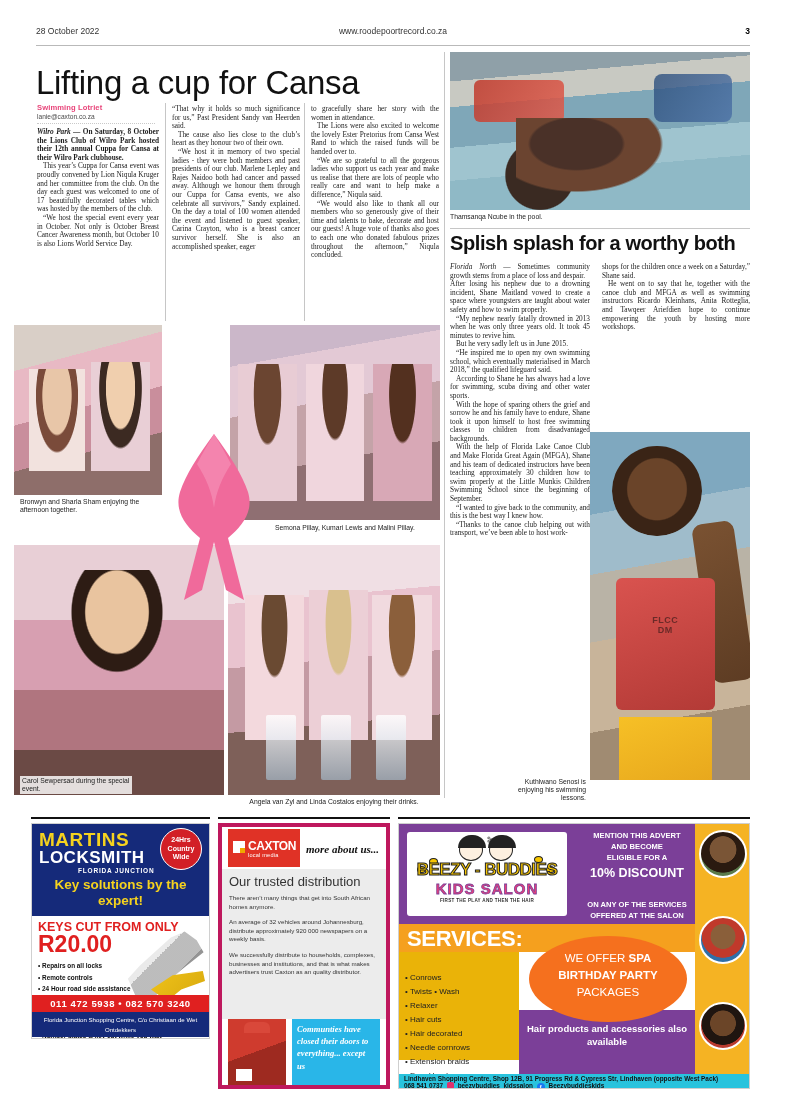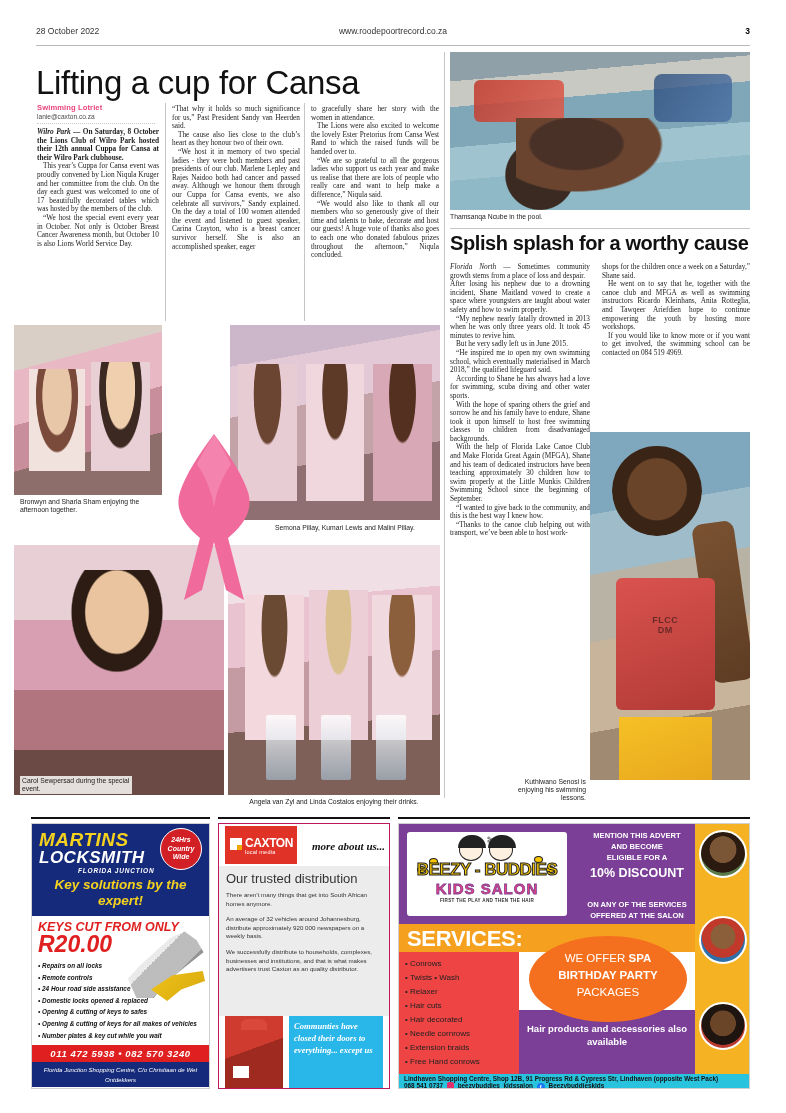--- a/index.html
+++ b/index.html
@@ -145,21 +145,21 @@
      background:linear-gradient(160deg,#f6c026,#e8a81d); }
   #photo-flcc .arm { position:absolute; right:4%; top:26%; width:26%; height:46%;
      background:linear-gradient(160deg,#7a5232,#5d3c23); border-radius:10px; transform:rotate(-8deg); }
   #cap-flcc { position:absolute; left:500px; top:778px; width:86px; text-align:right; }
 
   
   .ad-rule { position:absolute; height:1.5px; background:#111; }
 
   
   .ad { position:absolute; overflow:hidden; }
-  #ad-locksmith { left:31px; top:823px; width:179px; height:266px; border:1px solid #d0d0d0; background:#fff;font-style:italic; }
+  #ad-locksmith { left:31px; top:823px; width:179px; height:216px; border:1px solid #d0d0d0; background:#fff; }
   .lk-top { position:relative; height:92px; background:#152a7a; }
   .lk-brand { position:absolute; left:7px; top:6px; font-family:"Liberation Sans",sans-serif;
      font-weight:bold; color:#f5d21e; font-size:19px; line-height:19px; letter-spacing:.5px; }
   .lk-brand2 { position:absolute; left:7px; top:25px; font-family:"Liberation Sans",sans-serif;
      font-weight:bold; color:#ffffff; font-size:17px; line-height:17px; letter-spacing:.5px; }
   .lk-sub { position:absolute; left:46px; top:43px; font-family:"Liberation Sans",sans-serif;
      font-weight:bold; color:#ffffff; font-size:6.5px; letter-spacing:.8px; }
   .lk-badge { position:absolute; right:7px; top:4px; width:42px; height:42px; border-radius:50%;
      background:#d21f26; border:1.5px solid #fff; color:#fff; font-family:"Liberation Sans",sans-serif;
      font-weight:bold; font-size:7px; line-height:8.6px; text-align:center; padding-top:7px; }
@@ -182,30 +182,30 @@
      background:linear-gradient(135deg,#f0c419,#d6a70e);
      clip-path:polygon(0% 60%,40% 20%,96% 8%,100% 36%,56% 60%,30% 92%); }
   .lk-phone { position:absolute; left:0; right:0; bottom:26px; height:17px; background:#e02020;
      color:#fff; font-family:"Liberation Sans",sans-serif; font-weight:bold; font-size:9.5px;
      letter-spacing:.6px; text-align:center; line-height:17px; }
   .lk-addr { position:absolute; left:0; right:0; bottom:1px; height:25px; background:#152a7a;
      color:#fff; font-family:"Liberation Sans",sans-serif; font-size:6.1px; line-height:9.6px;
      text-align:center; padding:3px 4px; }
 
   
-  #ad-caxton { left:218px; top:823px; width:172px; height:266px; border:1px solid #be185d; background:#fff; }
+  #ad-caxton { left:218px; top:823px; width:172px; height:266px; border:4px solid #be185d; background:#fff; }
   .cx-head { position:relative; height:42px; background:#fff; }
   .cx-logo { position:absolute; left:6px; top:2px; width:72px; height:38px; background:#e03226; }
   .cx-logo .cx-sq { position:absolute; left:5px; top:12px; width:12px; height:12px; background:#fff; }
   .cx-logo .cx-sq i { position:absolute; width:5px; height:5px; background:#f0a800; right:0; bottom:0; }
   .cx-logo .cx-name { position:absolute; left:20px; top:10px; color:#fff;
      font-family:"Liberation Sans",sans-serif; font-weight:bold; font-size:12px; letter-spacing:-.4px; }
   .cx-logo .cx-sub { position:absolute; left:20px; top:23px; color:#fff;
      font-family:"Liberation Sans",sans-serif; font-size:5.6px; letter-spacing:.2px; }
-  .cx-more { position:absolute; left:93px; top:16px; font-family:"Liberation Serif",serif;
+  .cx-more { position:absolute; left:84px; top:16px; font-family:"Liberation Serif",serif;
      font-style:italic; font-weight:bold; font-size:11px; color:#111; }
   .cx-body { position:relative; height:150px; background:#ececec; padding:5px 7px; }
   .cx-title { font-family:"Liberation Sans",sans-serif; font-size:13px; color:#333; margin-bottom:5px; }
   .cx-p { font-family:"Liberation Sans",sans-serif; font-size:6.2px; line-height:8.6px; color:#333; margin-bottom:7px; }
   .cx-foot { position:relative; height:72px; }
   .cx-foot .cx-img { position:absolute; left:6px; top:0; width:58px; height:72px;
      background:linear-gradient(160deg,#cf3b2e 0 46%,#9e2a20 46% 100%); }
   .cx-foot .cx-img .cap { position:absolute; left:28%; top:4%; width:44%; height:16%; background:#d9483a; border-radius:6px 6px 0 0; }
   .cx-foot .cx-img .badge { position:absolute; left:14%; bottom:14%; width:16px; height:12px; background:#fff; }
   .cx-foot .cx-quote { position:absolute; left:70px; top:0; right:6px; height:72px; background:#29b6e8;
@@ -236,22 +236,22 @@
      font-size:7.6px; line-height:11px; padding:6px 4px; }
   .bz-advert .disc { font-size:12.5px; line-height:17px; margin:2px 0 17px; }
   .bz-photos { position:absolute; left:296px; top:0; width:56px; height:266px; background:#f5b323; }
   .bz-circ { position:absolute; left:4px; width:48px; height:48px; border-radius:50%; border:2px solid #fff; overflow:hidden; }
   .bz-circ.c1 { top:6px;  background:radial-gradient(circle at 50% 40%, #7a5536 0 38%, #2a1a10 40% 66%, #5a7a4a 68% 100%); }
   .bz-circ.c2 { top:92px; background:radial-gradient(circle at 50% 42%, #8a5f3a 0 36%, #c0392b 38% 62%, #2f6fa8 64% 100%); }
   .bz-circ.c3 { top:178px;background:radial-gradient(circle at 50% 44%, #6b4528 0 38%, #1f1510 40% 64%, #b93b2f 66% 100%); }
   .bz-services { position:absolute; left:0; top:100px; width:296px; height:36px; background:#f5a01e; }
   .bz-services span { position:absolute; left:8px; top:2px; color:#fff;
      font-family:"Liberation Sans",sans-serif; font-weight:bold; font-size:22px; letter-spacing:-.3px; }
-  .bz-list { position:absolute; left:0; top:128px; width:120px; height:122px; background:#ef4444;
-     padding:5px 6px; }
+  .bz-list { position:absolute; left:0; top:128px; width:120px; height:108px; background:#eab308;
+     padding:19px 6px; }
   .bz-list li { list-style:none; font-family:"Liberation Sans",sans-serif; font-size:8px;
      line-height:14px; color:#222; }
   .bz-list li:before { content:"\2022  "; }
   .bz-white { position:absolute; left:120px; top:128px; width:176px; height:58px; background:#fff; }
   .bz-hairprod { position:absolute; left:120px; top:186px; width:176px; height:64px; background:#7b3f98;
      color:#fff; font-family:"Liberation Sans",sans-serif; font-weight:bold; font-size:9.5px;
      line-height:13px; text-align:center; padding-top:12px; }
   .bz-ellipse { position:absolute; left:130px; top:112px; width:158px; height:86px; border-radius:50%;
      background:#f5701e; color:#fff; font-family:"Liberation Sans",sans-serif; font-size:11.5px;
      line-height:17px; text-align:center; padding-top:14px; z-index:4; }
@@ -316,39 +316,38 @@
   <div class="vrule" style="left:444px; top:52px; height:746px;"></div>
 
   <div class="ph" id="photo-pool">
     <div class="float"></div>
     <div class="float2"></div>
     <div class="swimmer"></div>
   </div>
   <div class="ph-cap" id="cap-pool">Thamsanqa Ncube in the pool.</div>
 
   <div class="hl2-rule"></div>
-  <h2 class="headline-2">Splish splash for a worthy cause</h2>
+  <h2 class="headline-2">Splish splash for a worthy both</h2>
 
   <div class="col" id="a2c1">
     <p class="noind"><i>Florida North</i> — Sometimes community growth stems from a place of loss and despair.</p>
     <p class="noind">After losing his nephew due to a drowning incident, Shane Maitland vowed to create a space where youngsters are taught about water safety and how to swim properly.</p>
     <p>“My nephew nearly fatally drowned in 2013 when he was only three years old. It took 45 minutes to revive him.</p>
     <p>But he very sadly left us in June 2015.</p>
     <p>“He inspired me to open my own swimming school, which eventually materialised in March 2018,” the qualified lifeguard said.</p>
     <p>According to Shane he has always had a love for swimming, scuba diving and other water sports.</p>
     <p>With the hope of sparing others the grief and sorrow he and his family have to endure, Shane took it upon himself to host free swimming classes to children from disadvantaged backgrounds.</p>
     <p>With the help of Florida Lake Canoe Club and Make Florida Great Again (MFGA), Shane and his team of dedicated instructors have been teaching approximately 30 children how to swim properly at the Little Munkis Children Swimming School since the beginning of September.</p>
     <p>“I wanted to give back to the community, and this is the best way I knew how.</p>
     <p>“Thanks to the canoe club helping out with transport, we’ve been able to host work-</p>
   </div>
 
   <div class="col" id="a2c2">
     <p class="noind">shops for the children once a week on a Saturday,” Shane said.</p>
     <p>He went on to say that he, together with the canoe club and MFGA as well as swimming instructors Ricardo Kleinhans, Anita Rotteglia, and Tawqeer Ariefdien hope to continue empowering the youth by hosting more workshops.</p>
-    <p>If you would like to know more or if you want to get involved, the swimming school can be contacted on 084 519 4969.</p>
   </div>
 
   <div class="ph" id="photo-bronwyn">
     <div class="f1"></div>
     <div class="f2"></div>
   </div>
   <div class="ph-cap" id="cap-bronwyn">Bronwyn and Sharla Sham enjoying the afternoon together.</div>
 
   <div class="ph" id="photo-semona">
     <div class="p p1"></div>

